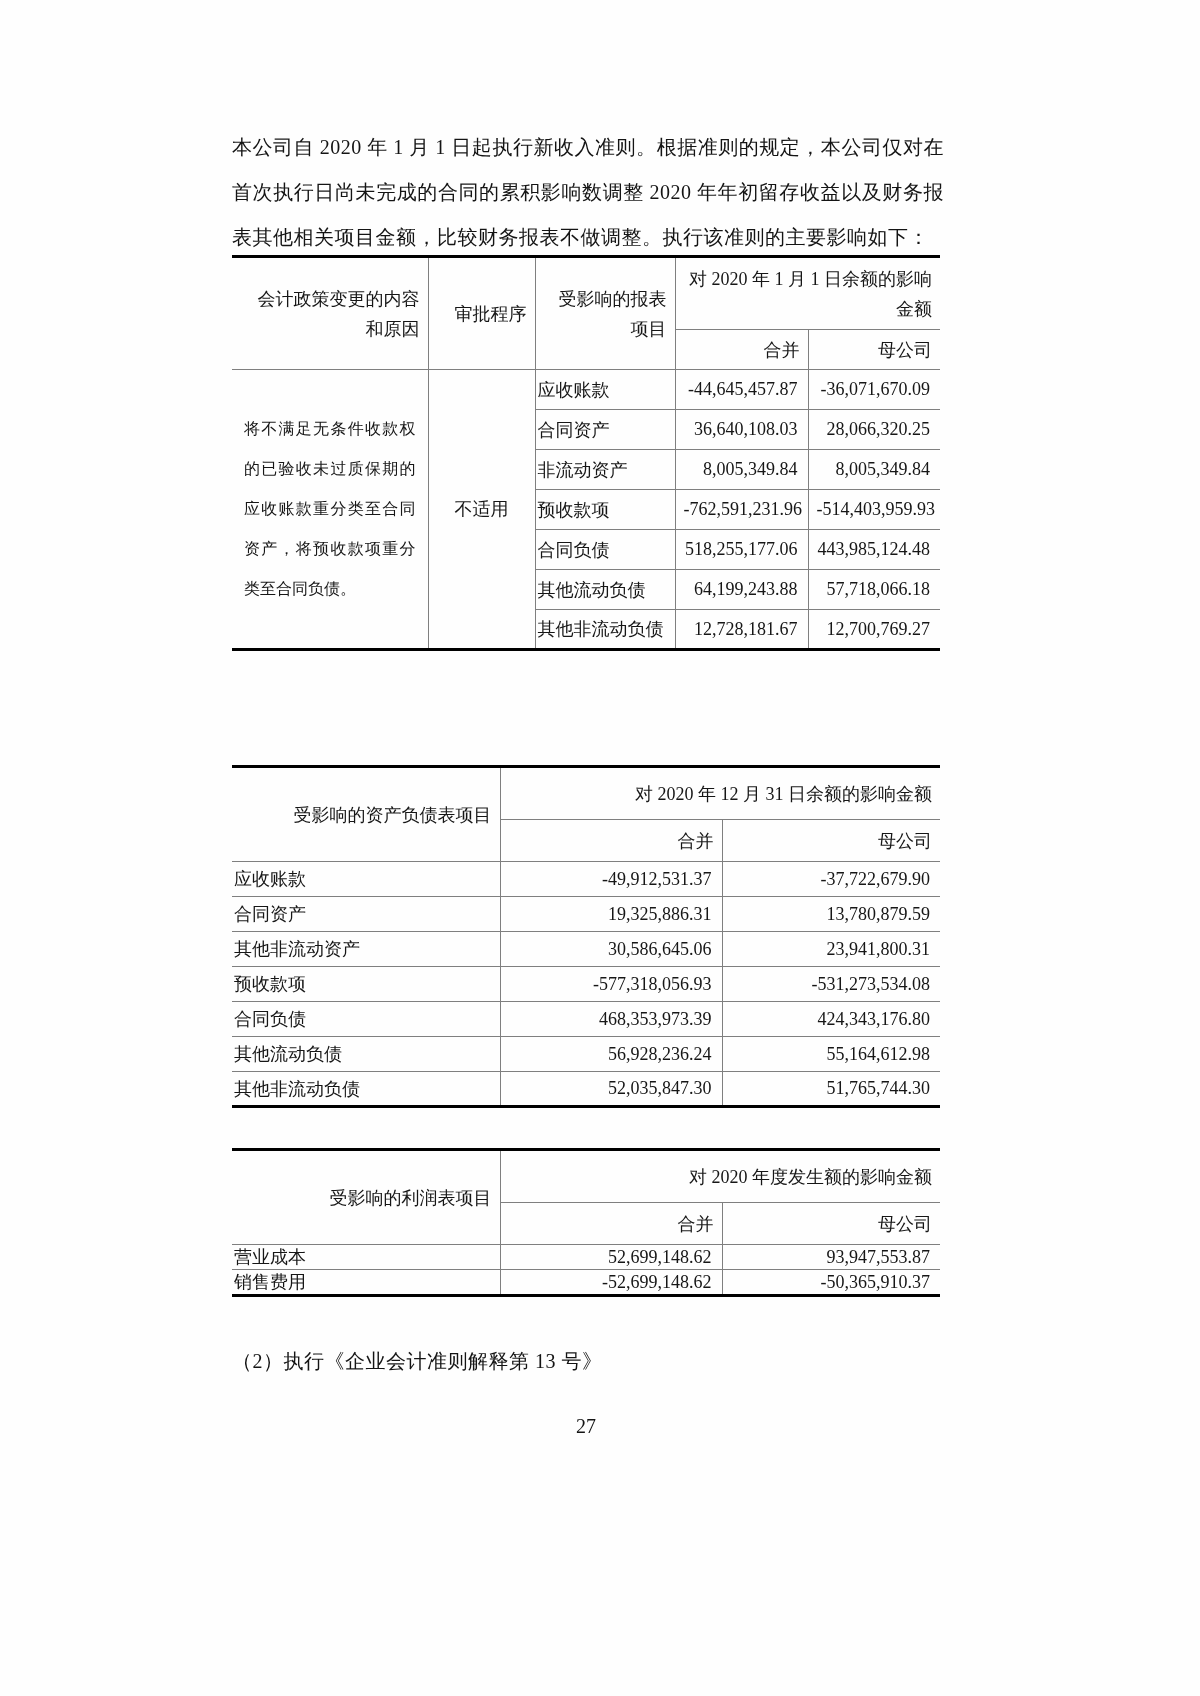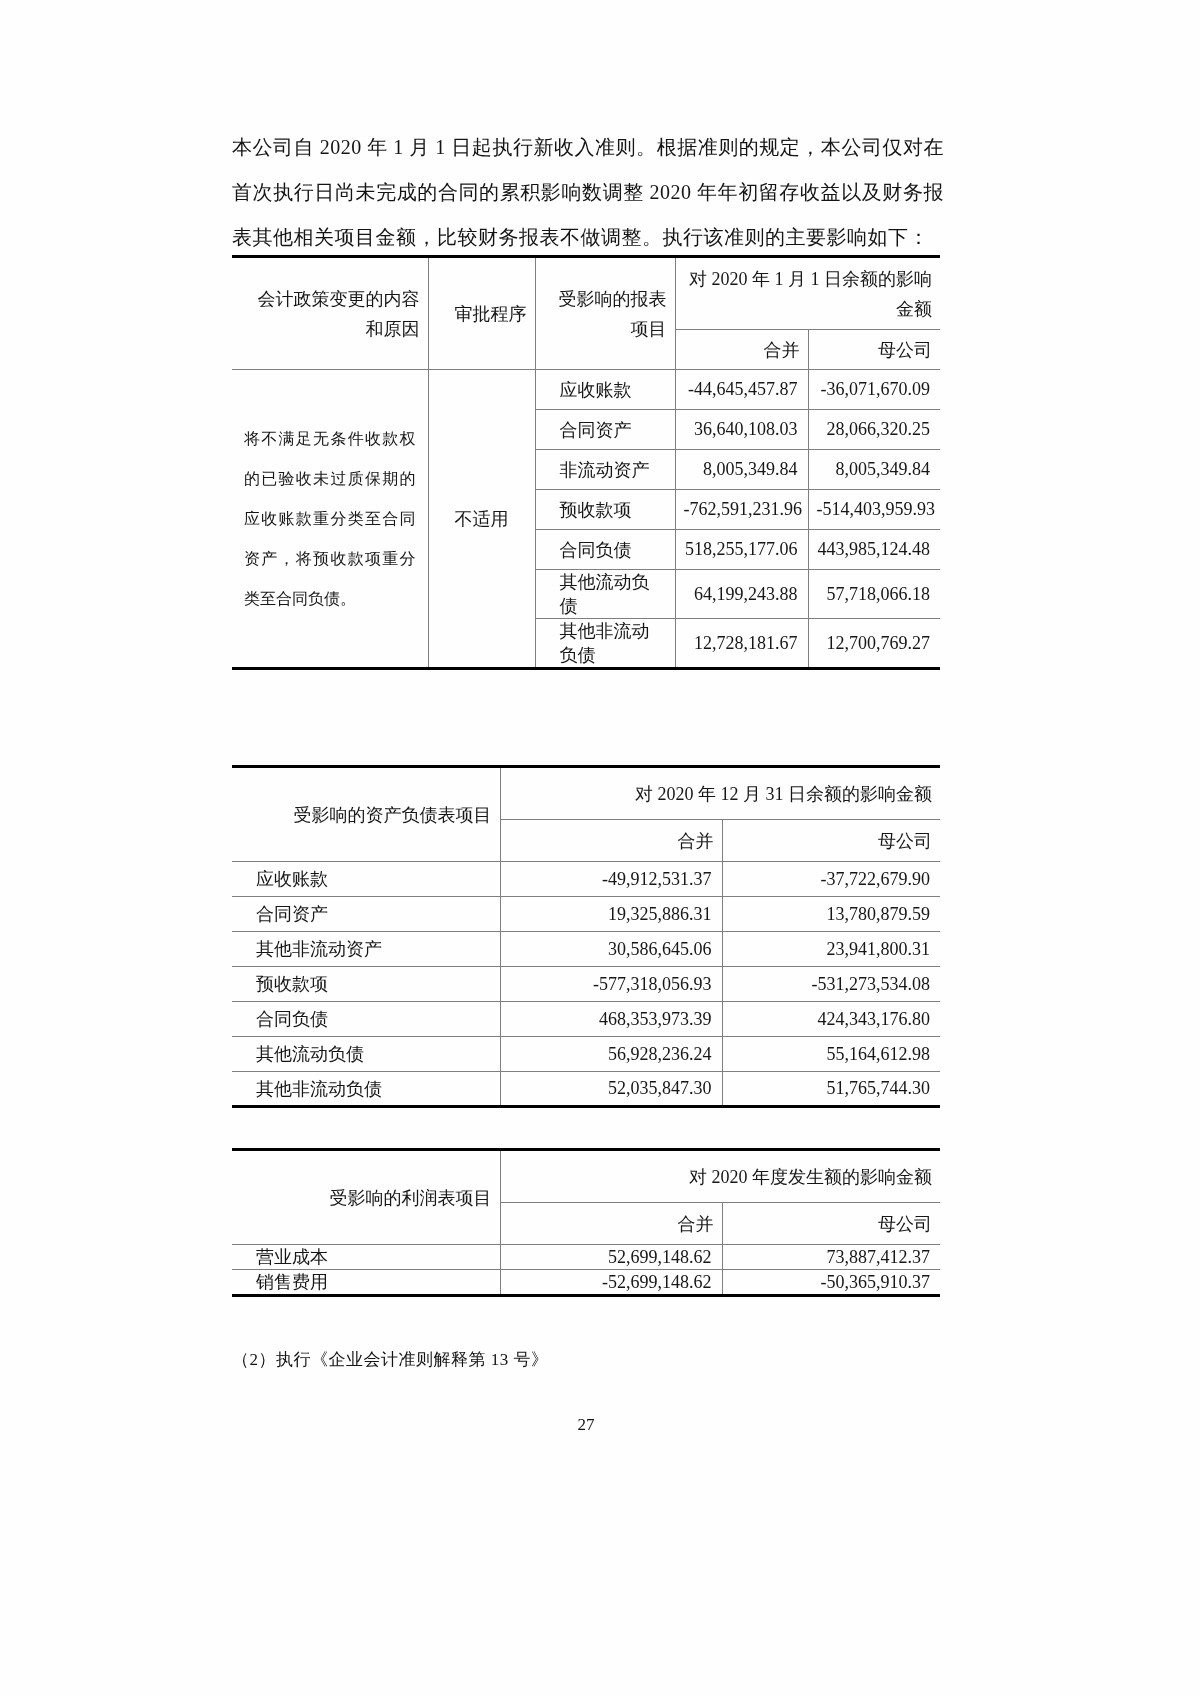--- a/index.html
+++ b/index.html
@@ -23,21 +23,21 @@
   table.tbl {
     position:absolute; left:232px; width:708px;
     border-collapse:collapse; table-layout:fixed;
     border-top:3px solid #000; border-bottom:3px solid #000;
     font-size:18px; color:#161616;
   }
   .tbl th, .tbl td { font-weight:normal; vertical-align:middle; padding:0 8px; }
   .tbl .vr { border-right:1px solid #7f7f7f; }      
   .tbl .hb { border-bottom:1px solid #7f7f7f;text-align:right; }     
   .tbl th { text-align:center; line-height:30px; }
-  .tbl td.item { text-align:left; padding-left:24px; }
+  .tbl td.item { text-align:left; padding-left:2px; }
   .tbl td.num  { text-align:right; padding-right:10px; }
 
   
   .t1 { top:255px; }
   .t1 col.c1{width:196px} .t1 col.c2{width:107px} .t1 col.c3{width:140px}
   .t1 col.c4{width:133px} .t1 col.c5{width:132px}
   .t1 tr.h1 { height:73px; }
   .t1 tr.h2 { height:40px; }
   .t1 tbody tr { height:40px; }
   .t1 td.desc {
@@ -52,25 +52,25 @@
   .t2 col.c1, .t3 col.c1 {width:268px}
   .t2 col.c2, .t3 col.c2 {width:222px}
   .t2 col.c3, .t3 col.c3 {width:218px}
   .t2 tr.h1, .t3 tr.h1 { height:53px; }
   .t2 tr.h2, .t3 tr.h2 { height:42px; }
   .t2 tbody tr { height:35px; }
   .t3 tbody tr { height:24px; }
 
   .note {
     position:absolute; left:232px; top:1348px; width:712px;
-    font-size:17px; margin:0; letter-spacing:0.5px;
+    font-size:20px; margin:0; letter-spacing:0.5px;
   }
   .pagenum {
     position:absolute; left:232px; top:1415px; width:708px;
-    text-align:center; font-size:17px;
+    text-align:center; font-size:20px;
   }
 </style>
 </head>
 <body>
 
 <div class="page">
 
   <p class="para" id="p1">本公司自 2020 年 1 月 1 日起执行新收入准则。根据准则的规定，本公司仅对在首次执行日尚未完成的合同的累积影响数调整 2020 年年初留存收益以及财务报表其他相关项目金额，比较财务报表不做调整。执行该准则的主要影响如下：</p>
 
   <table class="tbl t1">
@@ -203,21 +203,21 @@
       </tr>
       <tr class="h2">
         <th class="vr hb">合并</th>
         <th class="hb">母公司</th>
       </tr>
     </thead>
     <tbody>
       <tr>
         <td class="vr hb item">营业成本</td>
         <td class="vr hb num">52,699,148.62</td>
-        <td class="hb num">73,887,412.37</td>
+        <td class="hb num">93,947,553.87</td>
       </tr>
       <tr>
         <td class="vr item">销售费用</td>
         <td class="vr num">-52,699,148.62</td>
         <td class="num">-50,365,910.37</td>
       </tr>
     </tbody>
   </table>
 
   <p class="note">（2）执行《企业会计准则解释第 13 号》</p>

